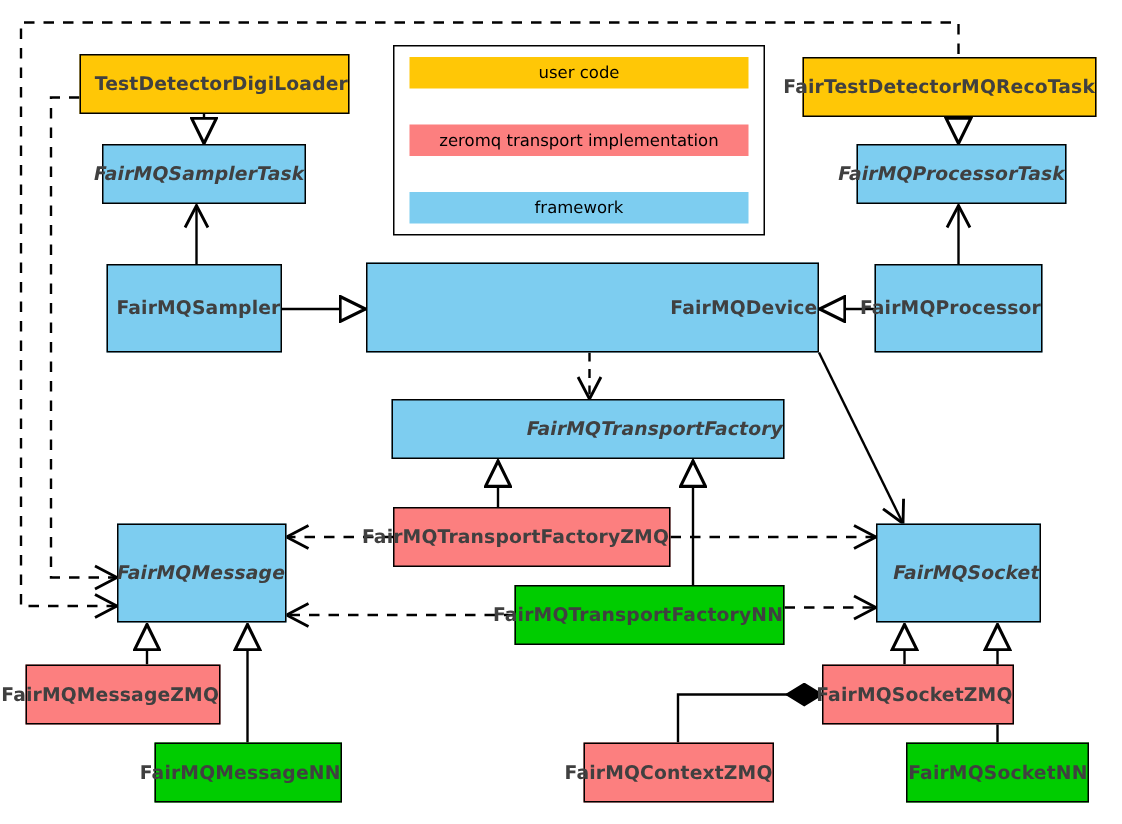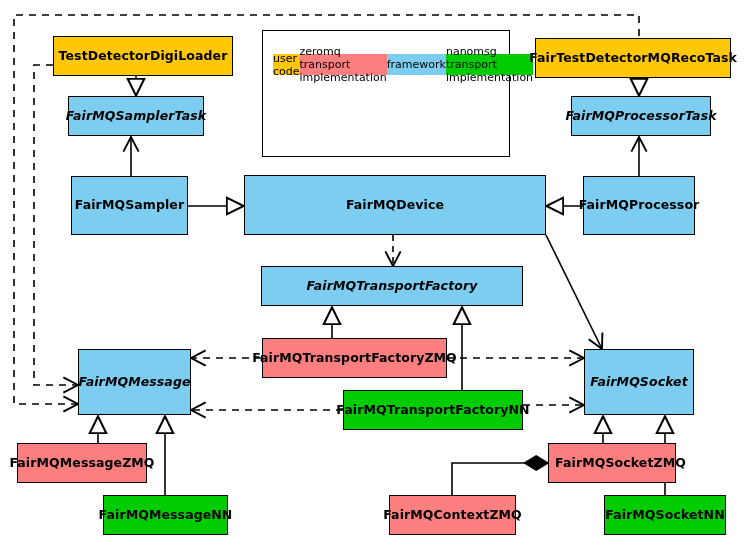--- a/index.html
+++ b/index.html
@@ -24,24 +24,24 @@
     left: 0;
     width: 748px;
     height: 549px;
   }
   .node {
     position: absolute;
     box-sizing: border-box;
     border: 1.6px solid #000000;
     display: flex;
     align-items: center;
-    justify-content: center;
+    justify-content: flex-end;
     text-align: center;
     line-height: 1.15;
-    color: #000000;
+    color: #404040;
     font-size: 12.5px;
     font-weight: bold;
     letter-spacing: 0.1px;
   }
   .node.abstract {
     font-style: italic;
   }
   .c-user   { background: #FFC706; }
   .c-frame  { background: #7DCDF0; }
   .c-zmq    { background: #FC7F7F; }
@@ -49,23 +49,23 @@
 
   #legend {
     position: absolute;
     left: 262px;
     top: 30px;
     width: 248px;
     height: 127px;
     box-sizing: border-box;
     background: #ffffff;
     border: 1.8px solid #000000;
-    padding: 23px 10px;
+    padding: 7px 10px;
     display: flex;
-    flex-direction: row;
+    flex-direction: column;
     justify-content: space-between;
   }
   .legend-row {
     height: 21px;
     display: flex;
     align-items: center;
     justify-content: center;
     font-size: 11px;
     font-weight: normal;
     color: #000000;
@@ -138,23 +138,20 @@
   <div id="legend">
     <div class="legend-row" style="background: rgb(255, 199, 6);">
       <span>user code</span>
     </div>
     <div class="legend-row" style="background: rgb(252, 127, 127);">
       <span>zeromq transport implementation</span>
     </div>
     <div class="legend-row" style="background: rgb(125, 205, 240);">
       <span>framework</span>
     </div>
-    <div class="legend-row" style="background: rgb(0, 204, 0);">
-      <span>nanomsg transport implementation</span>
-    </div>
   </div>
 
   <div id="node-layer">
       <div class="node c-user" style="left: 53px; top: 36px; width: 180px; height: 40px;">
         <span>TestDetectorDigiLoader</span>
       </div>
       <div class="node c-frame abstract" style="left: 68px; top: 96px; width: 136px; height: 40px;">
         <span>FairMQSamplerTask</span>
       </div>
       <div class="node c-frame" style="left: 71px; top: 176px; width: 117px; height: 59px;">

